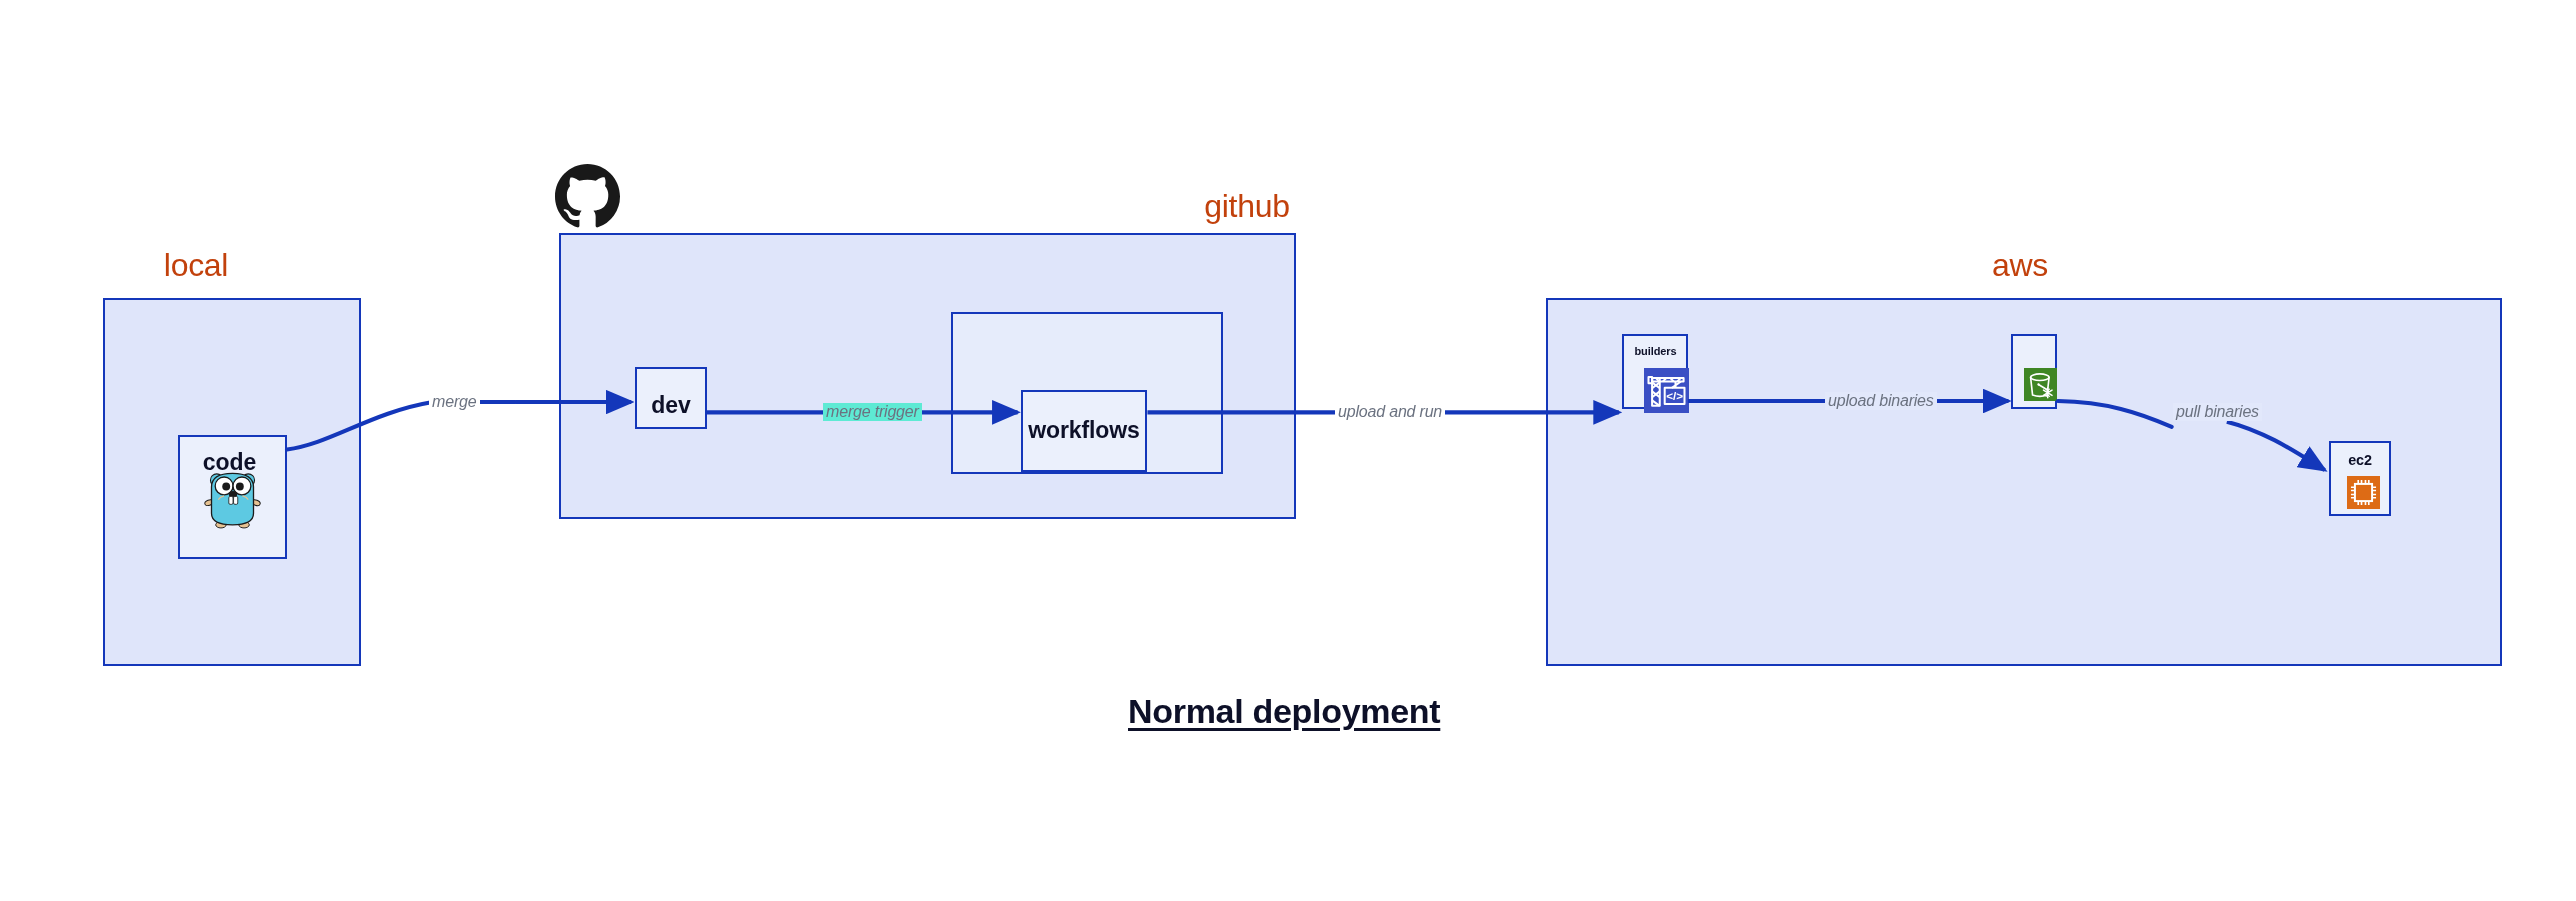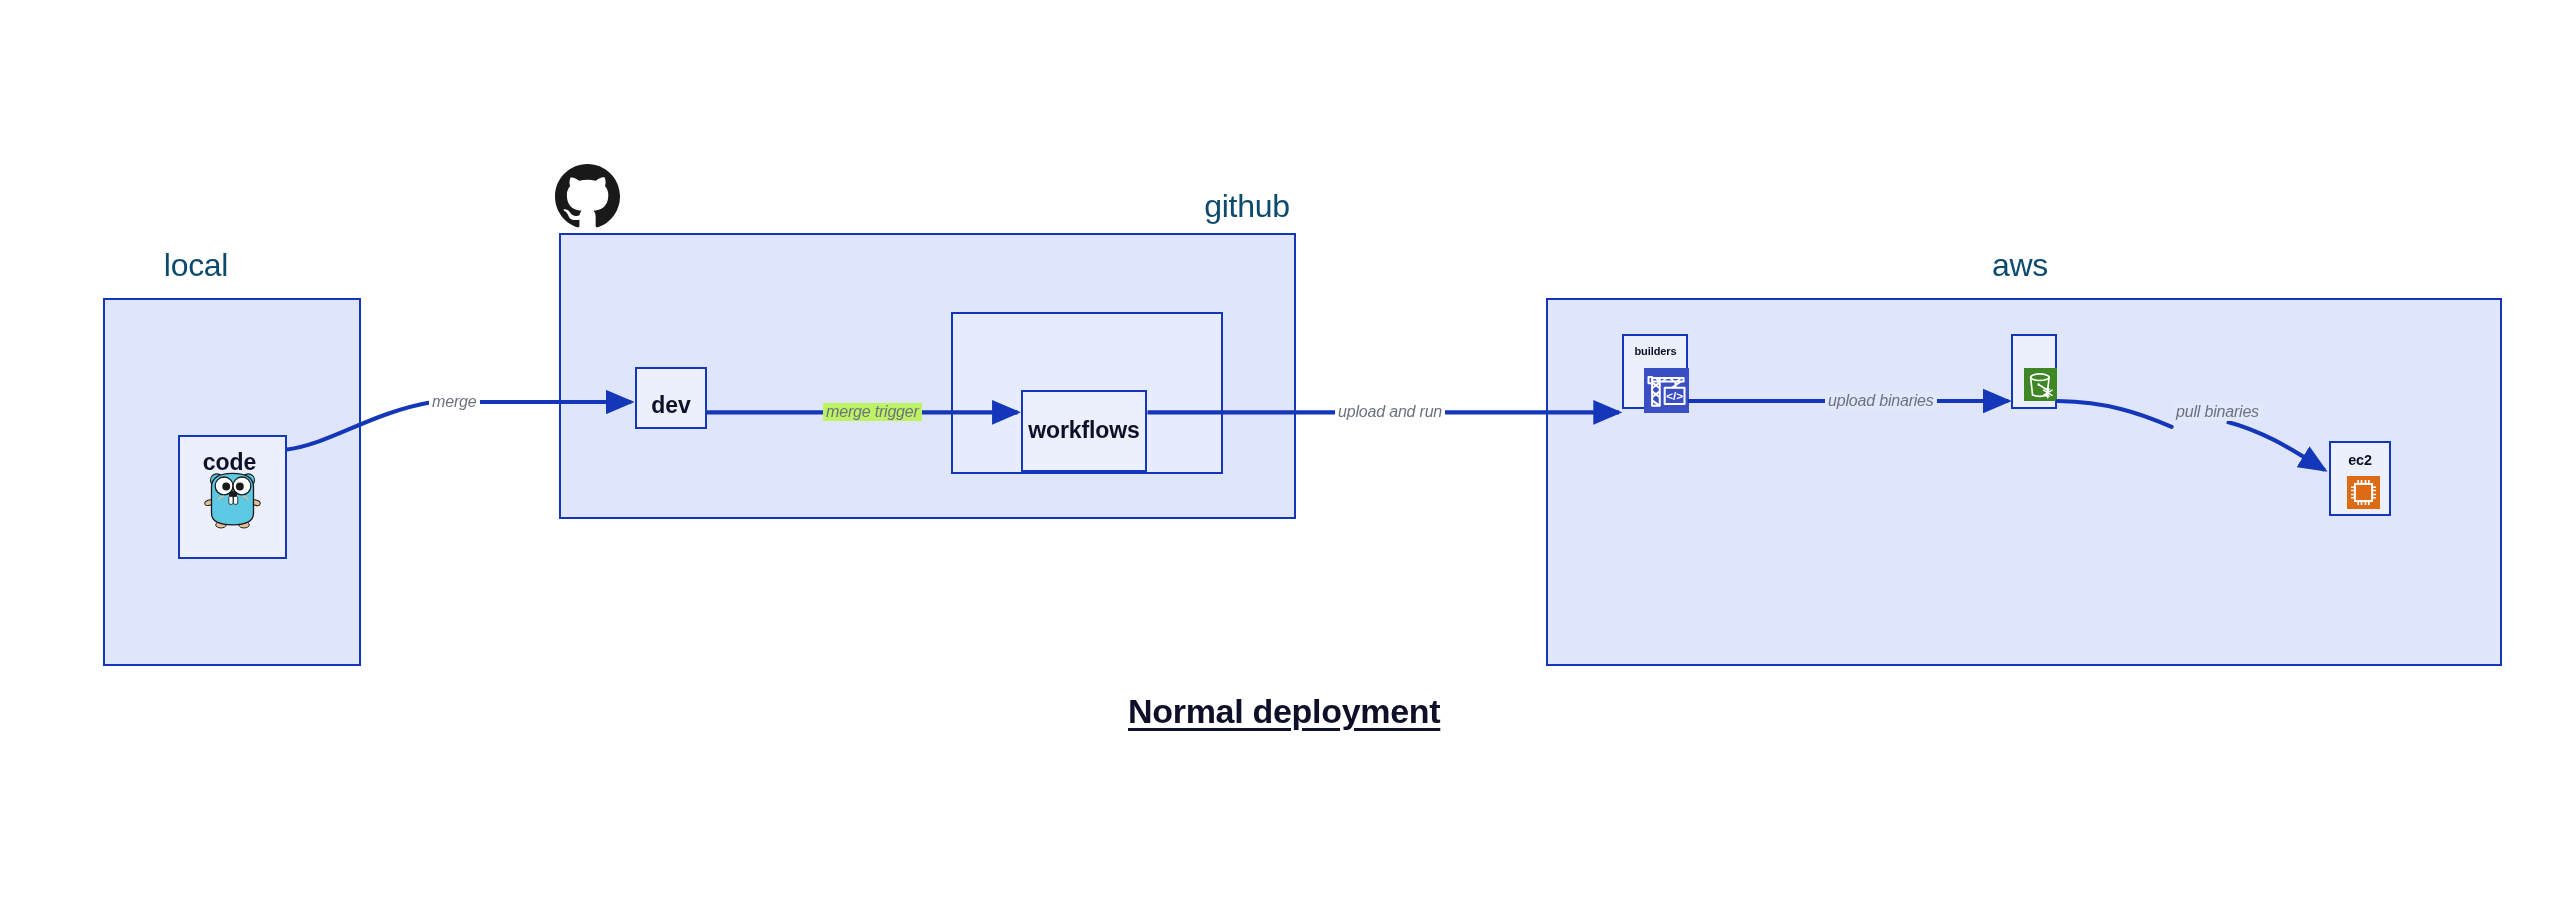--- a/index.html
+++ b/index.html
@@ -22,21 +22,21 @@
   }
   svg.layer {
     position: absolute;
     left: 0; top: 0;
     width: 2604px;
     height: 902px;
     pointer-events: none;
   }
   .grp-label {
     position: absolute;
-    color: #0c4a6e;
+    color: #c2410c;
     font-size: 32px;
     font-weight: 400;
     font-family: "Liberation Sans", sans-serif;
     white-space: nowrap;
     text-align: center;
     letter-spacing: -0.3px;
   }
   .node-label {
     position: absolute;
     color: #0d1028;
@@ -52,21 +52,21 @@
     color: #6b7280;
     font-size: 16px;
     font-style: italic;
     font-family: "Liberation Sans", sans-serif;
     white-space: nowrap;
     background: transparent;
     letter-spacing: -0.2px;
   }
   .edge-label.on-white { background: #ffffff; padding: 0 3.1px; }
   .edge-label.on-aws   { background: #e2e8fb; padding: 0 3.1px; }
-  .edge-label.on-gh    { background: #bef264; padding: 0 3.1px; text-align: right; }
+  .edge-label.on-gh    { background: #5eead4; padding: 0 3.1px; text-align: right; }
 
   .title {
     position: absolute;
     color: #0d1028;
     font-size: 34px;
     font-weight: 700;
     font-family: "Liberation Sans", sans-serif;
     text-decoration: underline;
     text-underline-offset: 5.2px;
     text-decoration-thickness: 2.6px;

